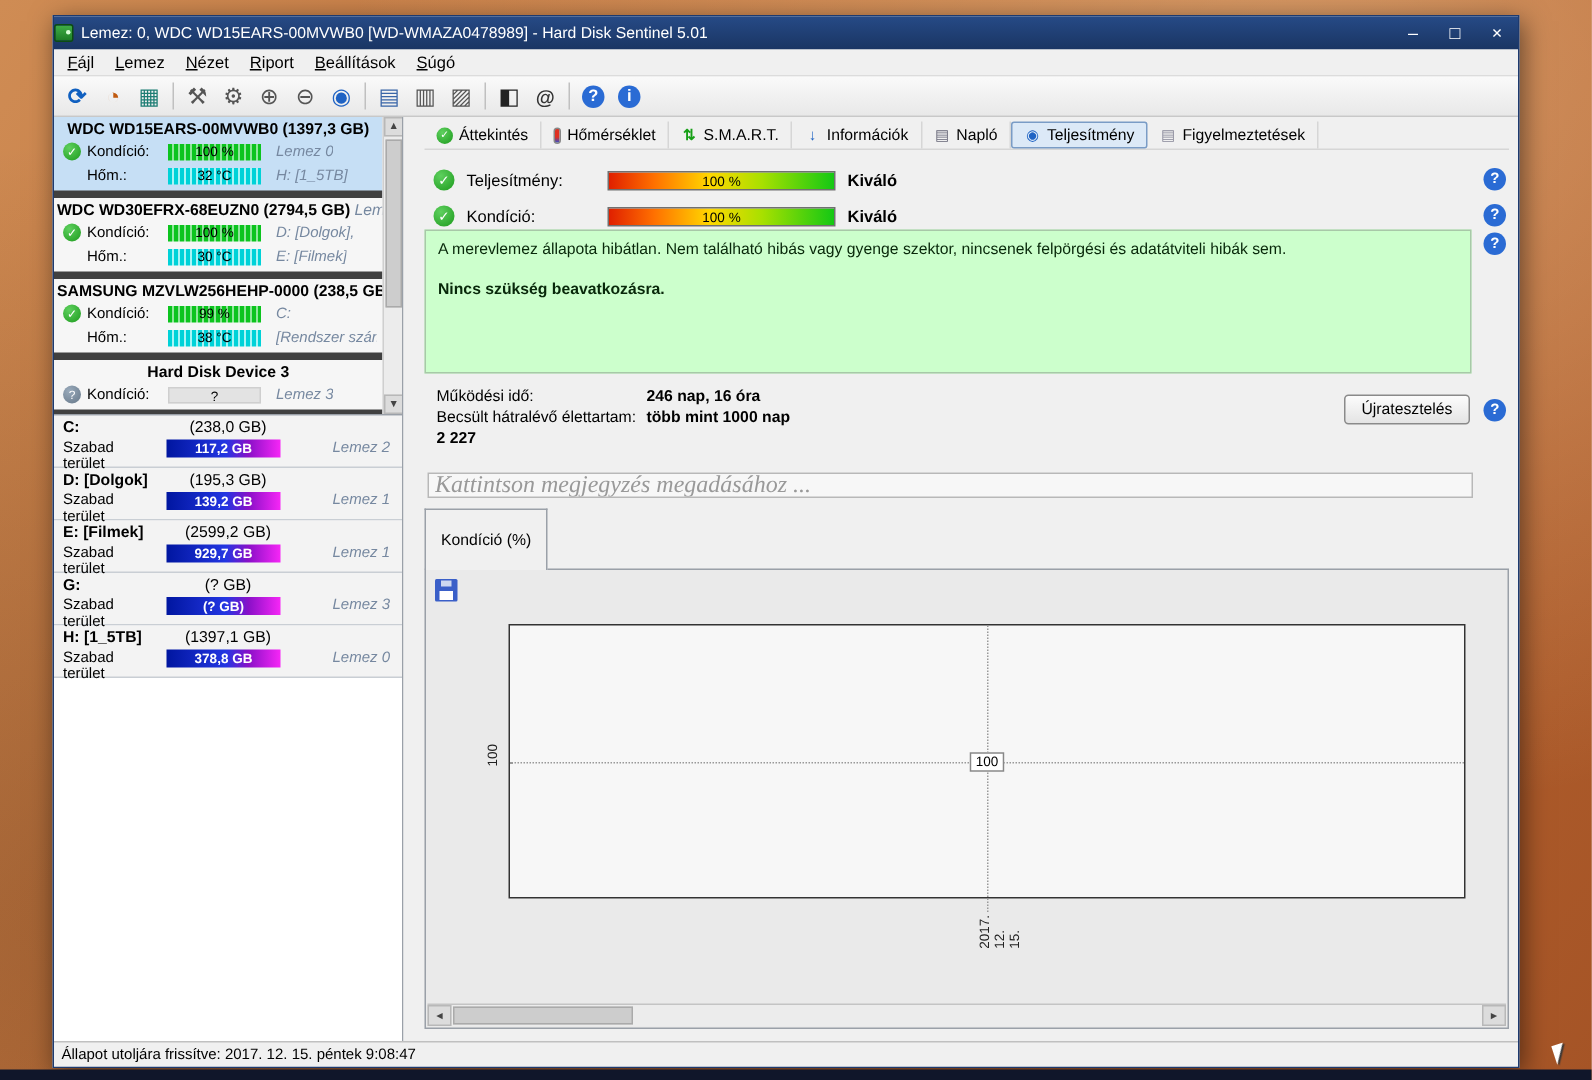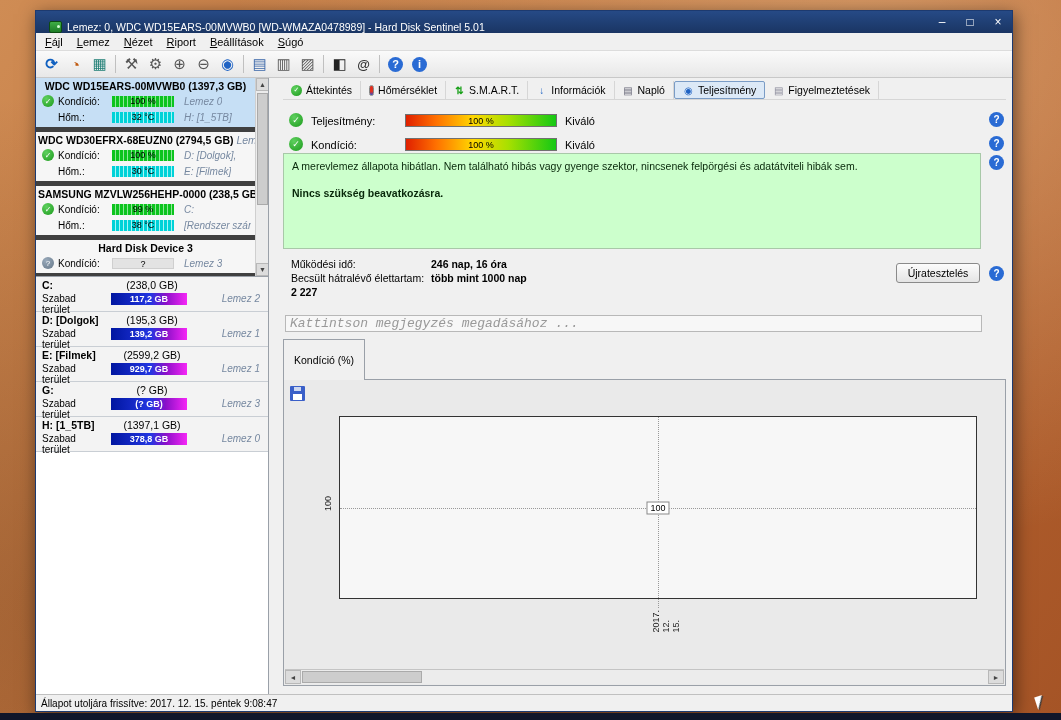--- a/index.html
+++ b/index.html
@@ -8,22 +8,22 @@
       radial-gradient(ellipse at 82% 8%, rgba(255,225,175,.40), transparent 52%),
       radial-gradient(ellipse at 10% 85%, rgba(70,35,12,.28), transparent 60%),
       linear-gradient(125deg,#cf8c54 0%,#c3763f 35%,#b5622f 70%,#a55426 100%);}
   *{box-sizing:border-box}
 
   .window{position:absolute;left:35px;top:10px;width:978px;height:702px;background:#f0f0f0;
     display:flex;flex-direction:column;border:1px solid #1d3a6f;
     box-shadow:2px 4px 16px rgba(0,0,0,.5)}
 
   
-  .titlebar{height:22px;background:linear-gradient(#264a86,#1a3563);display:flex;align-items:flex-end;
-    color:#fff;font-size:10.5px;padding-left:13px;flex:none}
+  .titlebar{height:22px;background:linear-gradient(#264a86,#1a3563);display:flex;align-items:center;
+    color:#fff;font-size:10.5px;padding-left:0;flex:none}
   .appicon{width:13px;height:12px;background:linear-gradient(#3fae46,#1d7d26);border:1px solid #0c4c12;
     border-radius:2px;margin-right:5px;position:relative}
   .appicon::after{content:"";position:absolute;right:1px;top:3px;width:3px;height:3px;background:#d8ffd8;border-radius:50%}
   .titlebar .title{flex:1;white-space:nowrap;overflow:hidden}
   .wbtn{width:28px;height:22px;display:flex;align-items:center;justify-content:center;color:#fff;
     font-size:12px;cursor:default}
 
   
   .menubar{height:18px;background:#f0f0f0;border-bottom:1px solid #dcdcdc;display:flex;align-items:center;
     padding-left:2px;flex:none}
@@ -110,21 +110,21 @@
   .ti-doc{color:#667}.ti-doc::before{content:"▤"}
   .ti-perf{color:#1f63c4}.ti-perf::before{content:"◉"}
   .ti-warn{color:#889}.ti-warn::before{content:"▤"}
 
   
   .prow{display:flex;align-items:flex-end;height:24px;flex:none;gap:8px;padding-left:6px}
   .plabel{width:86px;flex:none}
   .gbar{position:relative;width:152px;height:13px;border:1px solid #707070;flex:none;
     background:linear-gradient(90deg,#e02000 0%,#ff7000 20%,#ffd800 45%,#a8e000 68%,#14c814 100%)}
   .gbar .gval{position:absolute;inset:0;text-align:center;font-size:9px;line-height:13px}
-  .rating{font-weight:normal}
+  .rating{font-weight:bold}
   .help{width:15px;height:15px;border-radius:50%;background:#2a6bd4;color:#fff;font-weight:bold;font-size:10px;
     display:flex;align-items:center;justify-content:center;flex:none;cursor:default}
   .help::before{content:"?"}
   .prow .help{margin-left:auto;margin-right:2px}
 
   
   .gboxrow{display:flex;align-items:flex-start;flex:none;margin-top:2px}
   .gbox{flex:1;height:96px;background:#ccffcc;border:1px solid #a8c8a8;padding:5px 8px;font-size:10.5px;color:#08280a;
     line-height:1.45}
   .gbox .bold{font-weight:bold;margin-top:12px}
@@ -136,21 +136,21 @@
   .slabel{width:140px;flex:none}
   .sval{font-weight:bold}
   .retest{position:absolute;right:26px;top:6px;width:84px;height:20px;font-size:10.5px;
     font-family:"Liberation Sans",sans-serif;background:linear-gradient(#fcfcfc,#e4e4e4);
     border:1px solid #8a8a8a;border-radius:3px;cursor:default}
   .stats .help{position:absolute;right:2px;top:9px}
 
   
   .comment{flex:none;margin:6px 24px 0 2px}
   .comment input{width:100%;height:17px;border:1px solid #b8b8b8;background:#f7f7f7;padding:0 4px;
-    font-family:Liberation Mono, monospace;font-size:13px}
+    font-family:Liberation Serif, serif;font-size:16px}
   .comment input::placeholder{color:#999;font-style:italic}
 
   
   .charttab{flex:none;margin-top:7px;display:inline-block;align-self:flex-start;
     border:1px solid #9aa0a8;border-bottom:none;background:#f0f0f0;padding:14px 10px;font-size:10.5px;
     position:relative;z-index:2;margin-bottom:-1px}
   .chartpanel{flex:1;position:relative;border:1px solid #9aa0a8;background:#eaeaea;min-height:0}
   .floppy{position:absolute;left:6px;top:6px;width:15px;height:15px;background:#3a5fc8;border-radius:1px;cursor:default}
   .floppy::before{content:"";position:absolute;left:4px;top:1px;width:7px;height:4px;background:#cdd8f0}
   .floppy::after{content:"";position:absolute;left:3px;bottom:1px;width:9px;height:6px;background:#fff}

